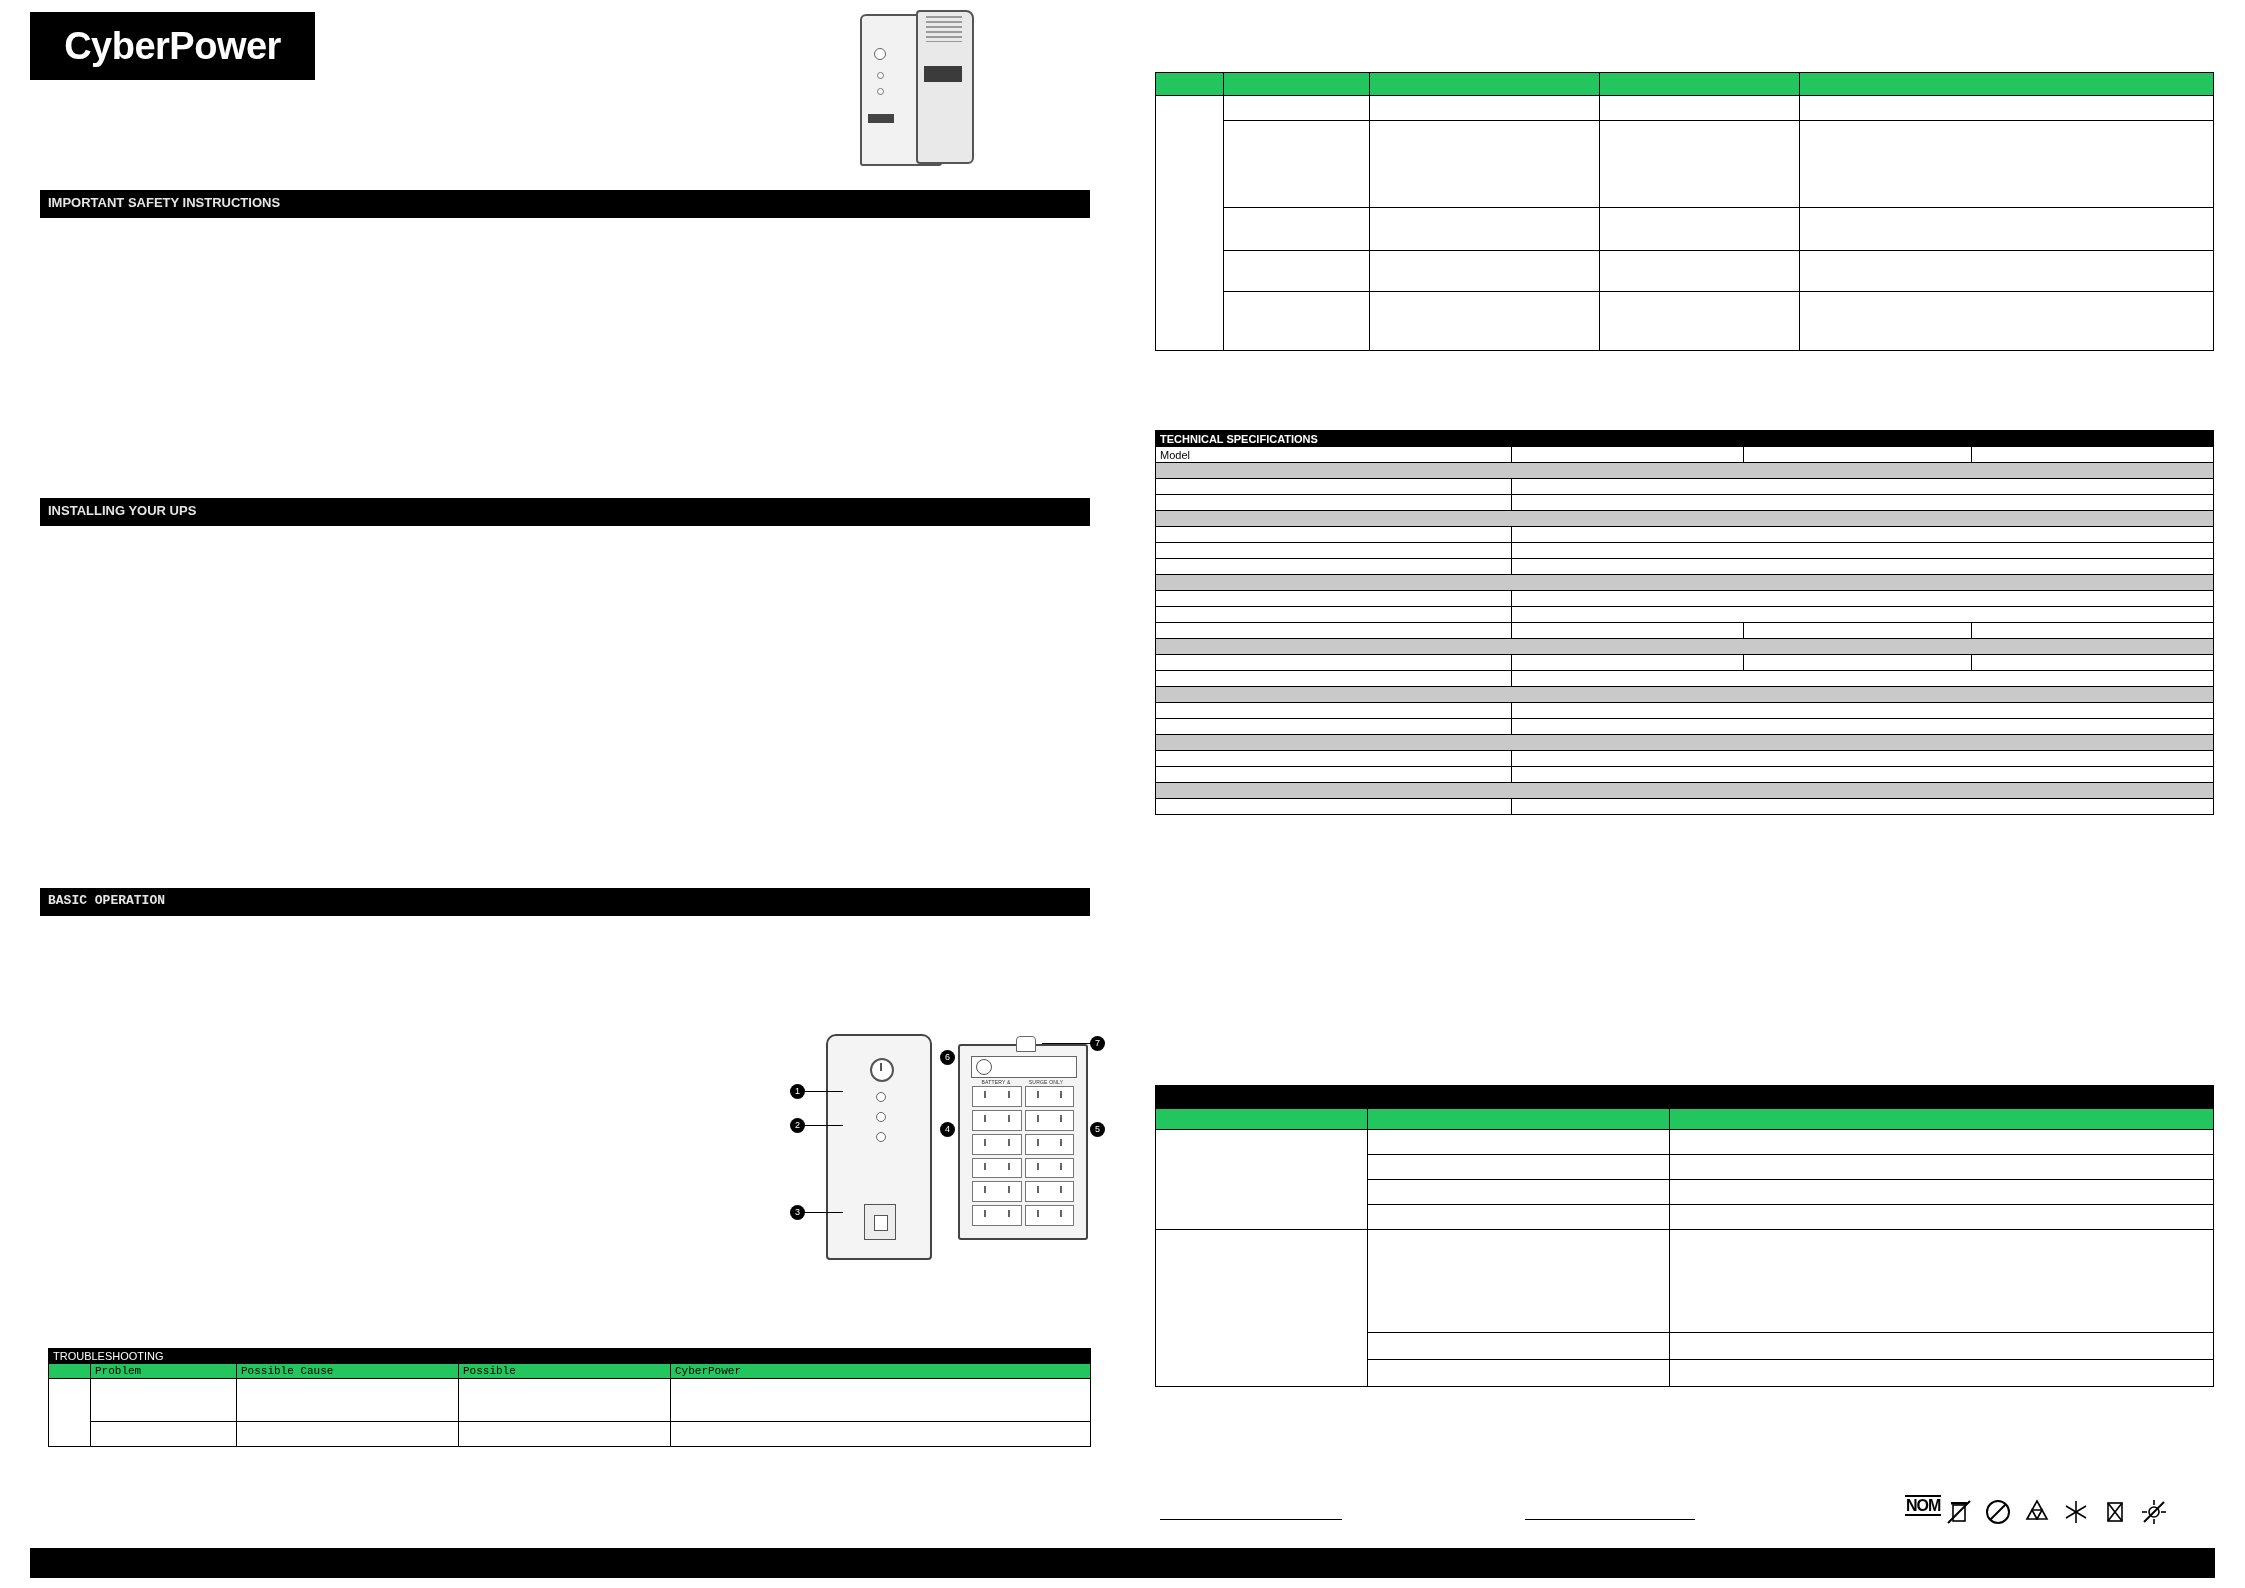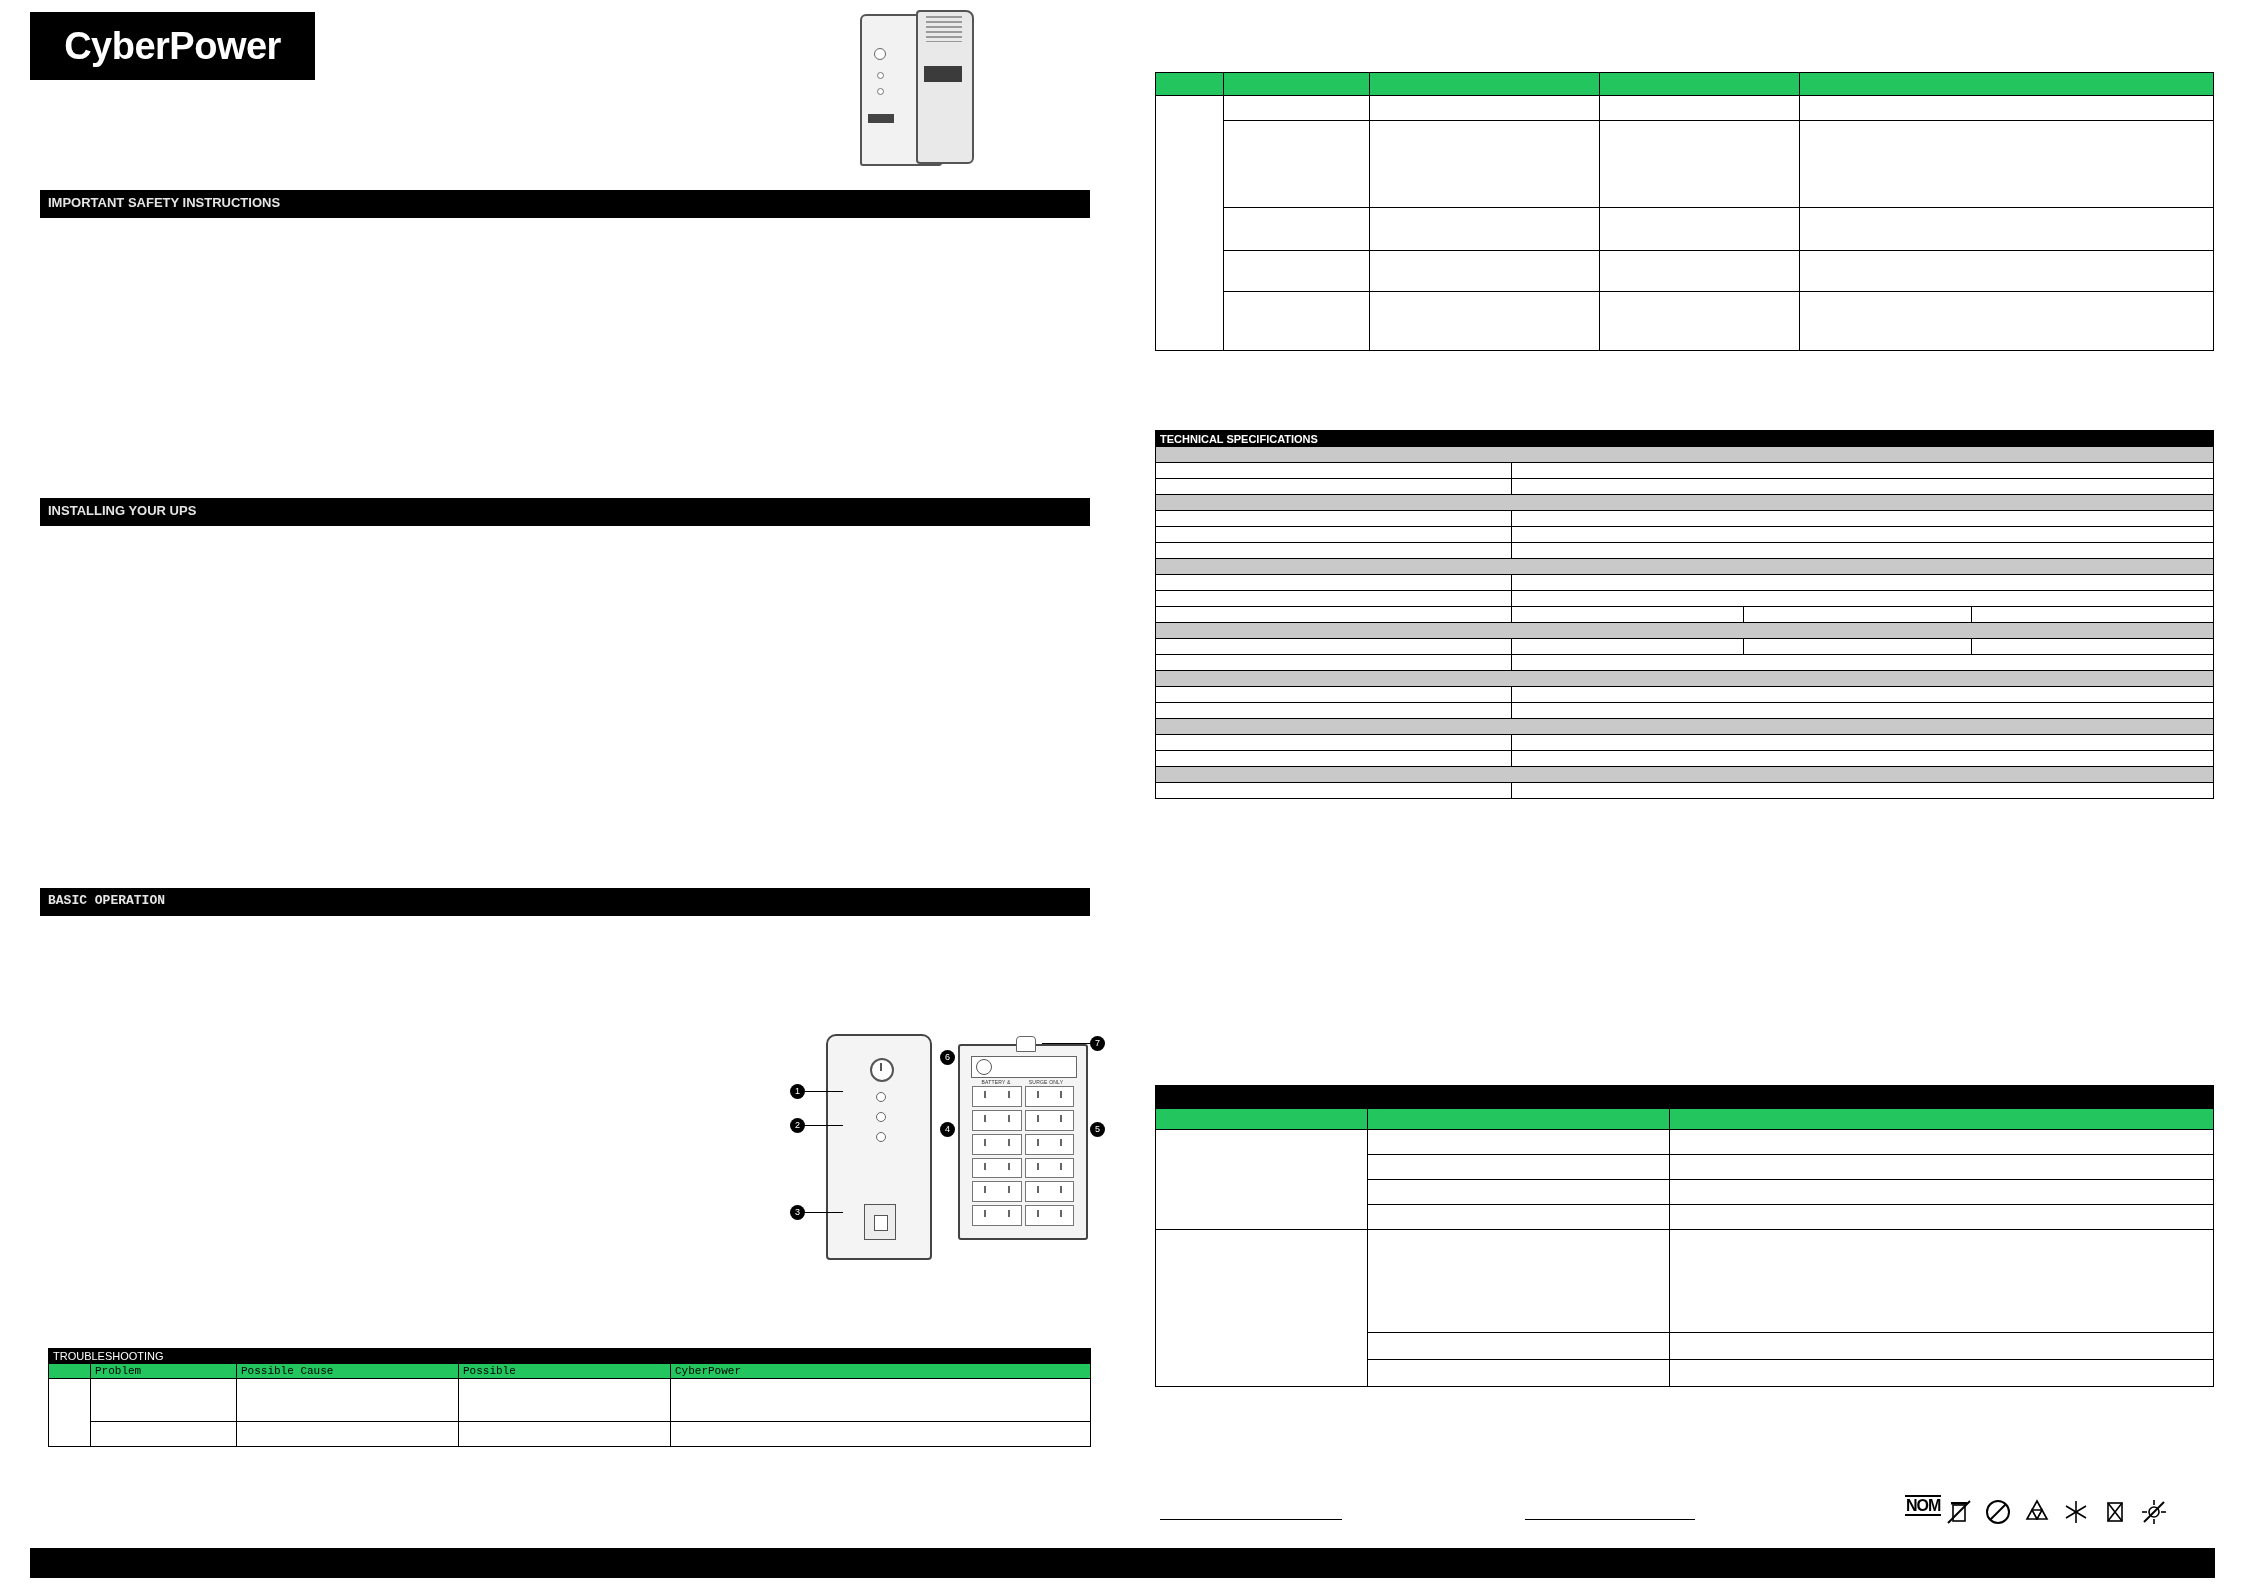--- a/index.html
+++ b/index.html
@@ -523,20 +523,26 @@
     <colgroup>
       <col style="width:356px">
         <col style="width:232px">
         <col style="width:228px">
         <col style="width:242px">
     </colgroup>
     <tbody>
       <tr class="hdr">
         <td colspan="4">TECHNICAL SPECIFICATIONS</td>
       </tr>
+      <tr>
+        <td>Model</td>
+        <td></td>
+        <td></td>
+        <td></td>
+      </tr>
 
       <tr class="section">
         <td colspan="4"></td>
       </tr>
       <tr>
         <td></td>
         <td colspan="3"></td>
       </tr>
       <tr>
         <td></td>

